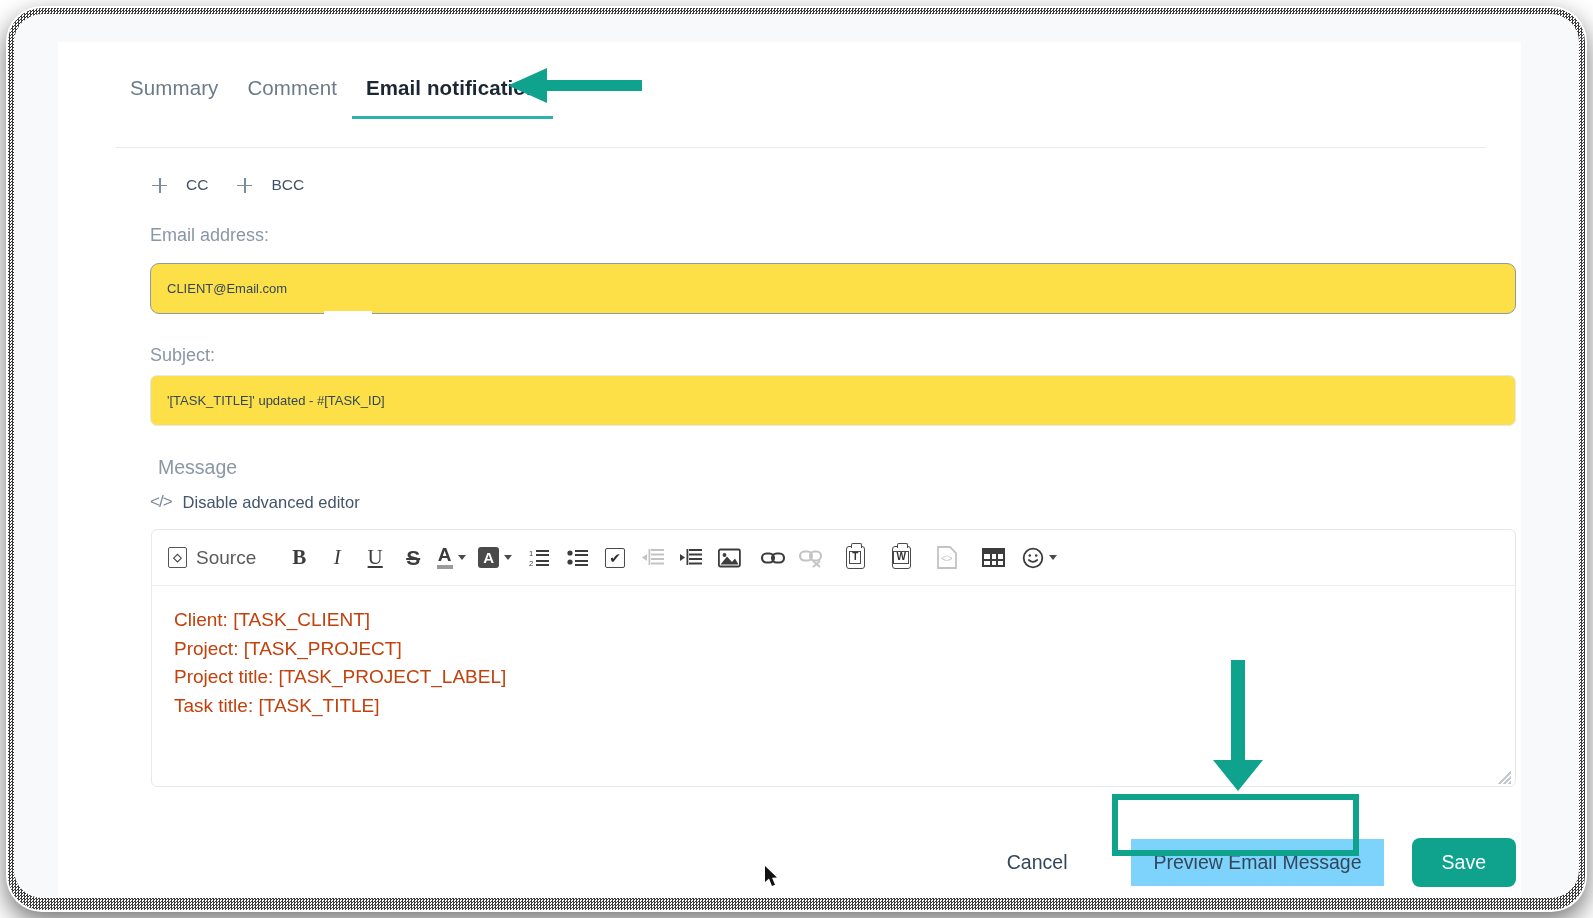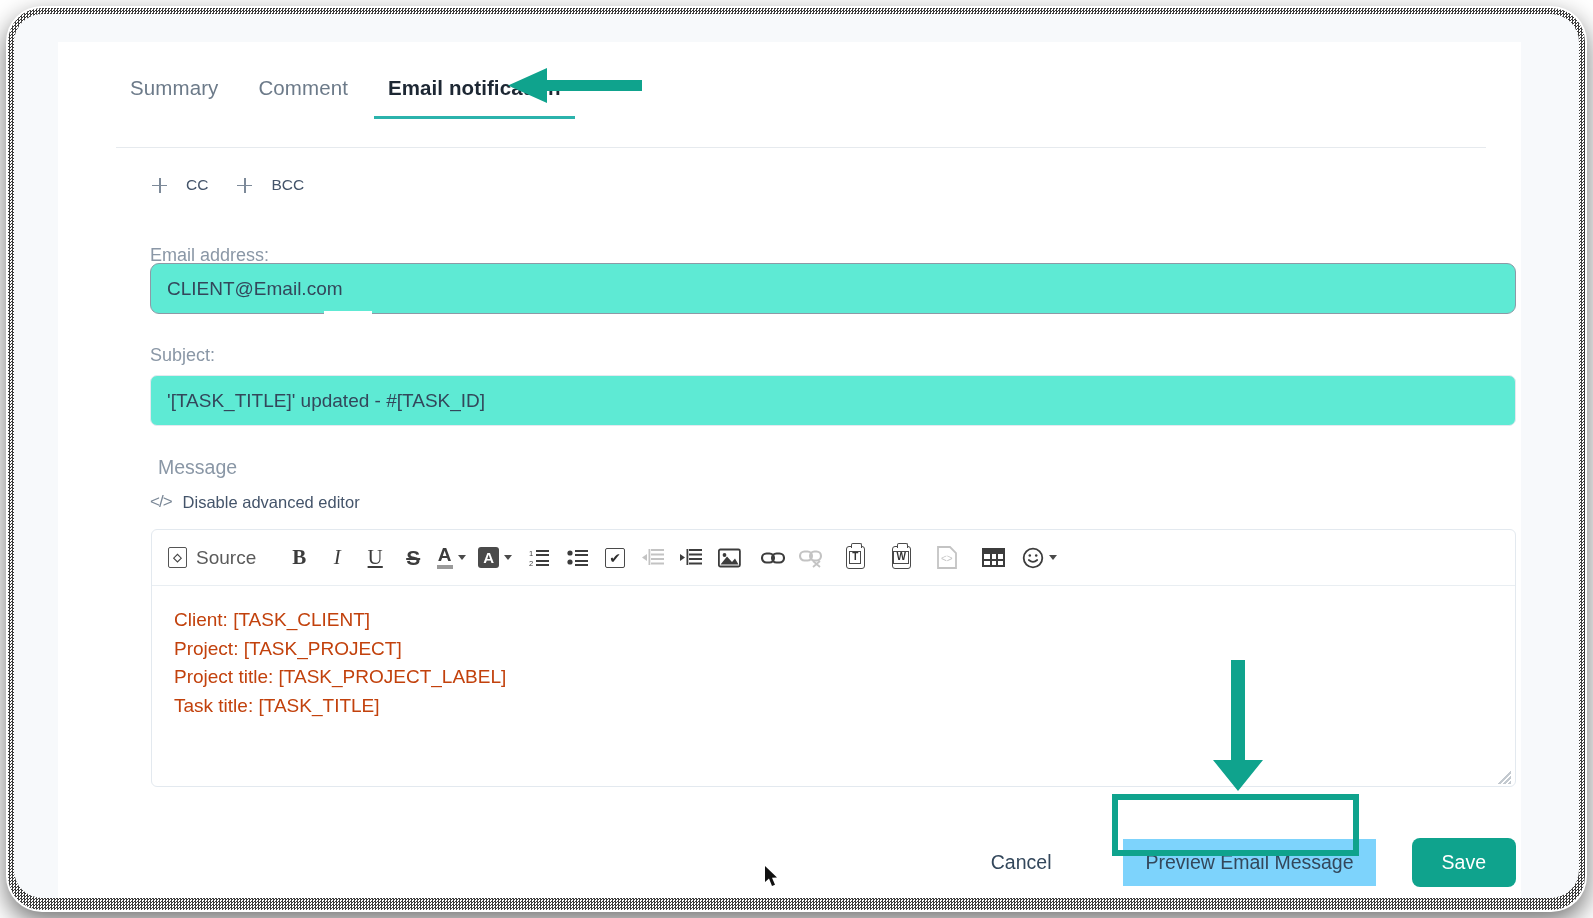--- a/index.html
+++ b/index.html
@@ -47,21 +47,21 @@
     background: #ffffff;
     overflow: hidden;
   }
 
   
   #tabs {
     position: absolute;
     left: 58px; top: 30px;
     display: flex;
     align-items: center;
-    gap: 12px;
+    gap: 1px;
   }
   .tab {
     font-size: 20.5px;
     color: #6c7a89;
     padding: 4px 14px 16px 14px;
     border-bottom: 3px solid transparent;
     cursor: pointer;
     white-space: nowrap;
     letter-spacing: .1px;
   }
@@ -99,30 +99,30 @@
   .plus-icon::before { left: 0; top: 7px; width: 15px; height: 1.6px; }
   .plus-icon::after  { top: 0; left: 7px; height: 15px; width: 1.6px; }
   .ccbcc-label { cursor: pointer; margin-right: 10px; }
 
   
   .field-label {
     position: absolute;
     font-size: 18px;
     color: #8a97a6;
   }
-  #label-email   { left: 92px; top: 203px; }
+  #label-email   { left: 92px; top: 183px; }
   #label-subject { left: 92px; top: 303px; }
   #label-message { left: 100px; top: 414px; font-size: 19.5px; }
 
   
   .text-input {
     position: absolute;
-    background: #5eead4;
+    background: #fde047;
     font-family: "Liberation Sans", sans-serif;
-    font-size: 19px;
+    font-size: 13px;
     color: #2c3e50;
     padding: 14px 16px;
     outline: none;
   }
   #email-input {
     left: 92px; top: 221px;
     width: 1366px; height: 51px;
     border: 1.6px solid #8d99a6;
     border-radius: 9px;
     color: #33475b;
@@ -249,21 +249,21 @@
       linear-gradient(135deg, transparent 68%, #c3c9cf 68% 78%, transparent 78%),
       linear-gradient(135deg, transparent 86%, #c3c9cf 86% 97%, transparent 97%);
   }
 
   
   #footer {
     position: absolute;
     left: 92px; top: 796px;
     width: 1366px;
     display: flex; align-items: center; justify-content: flex-end;
-    gap: 14px;
+    gap: 6px;
   }
   #cancel-btn {
     font-size: 19.5px; color: #33475b;
     cursor: pointer; padding: 10px 22px;
     margin-right: 36px;
   }
   #preview-btn {
     font-size: 19.5px; color: #33475b;
     background: #7dd3fc; border: none;
     padding: 12px 22px; cursor: pointer;

